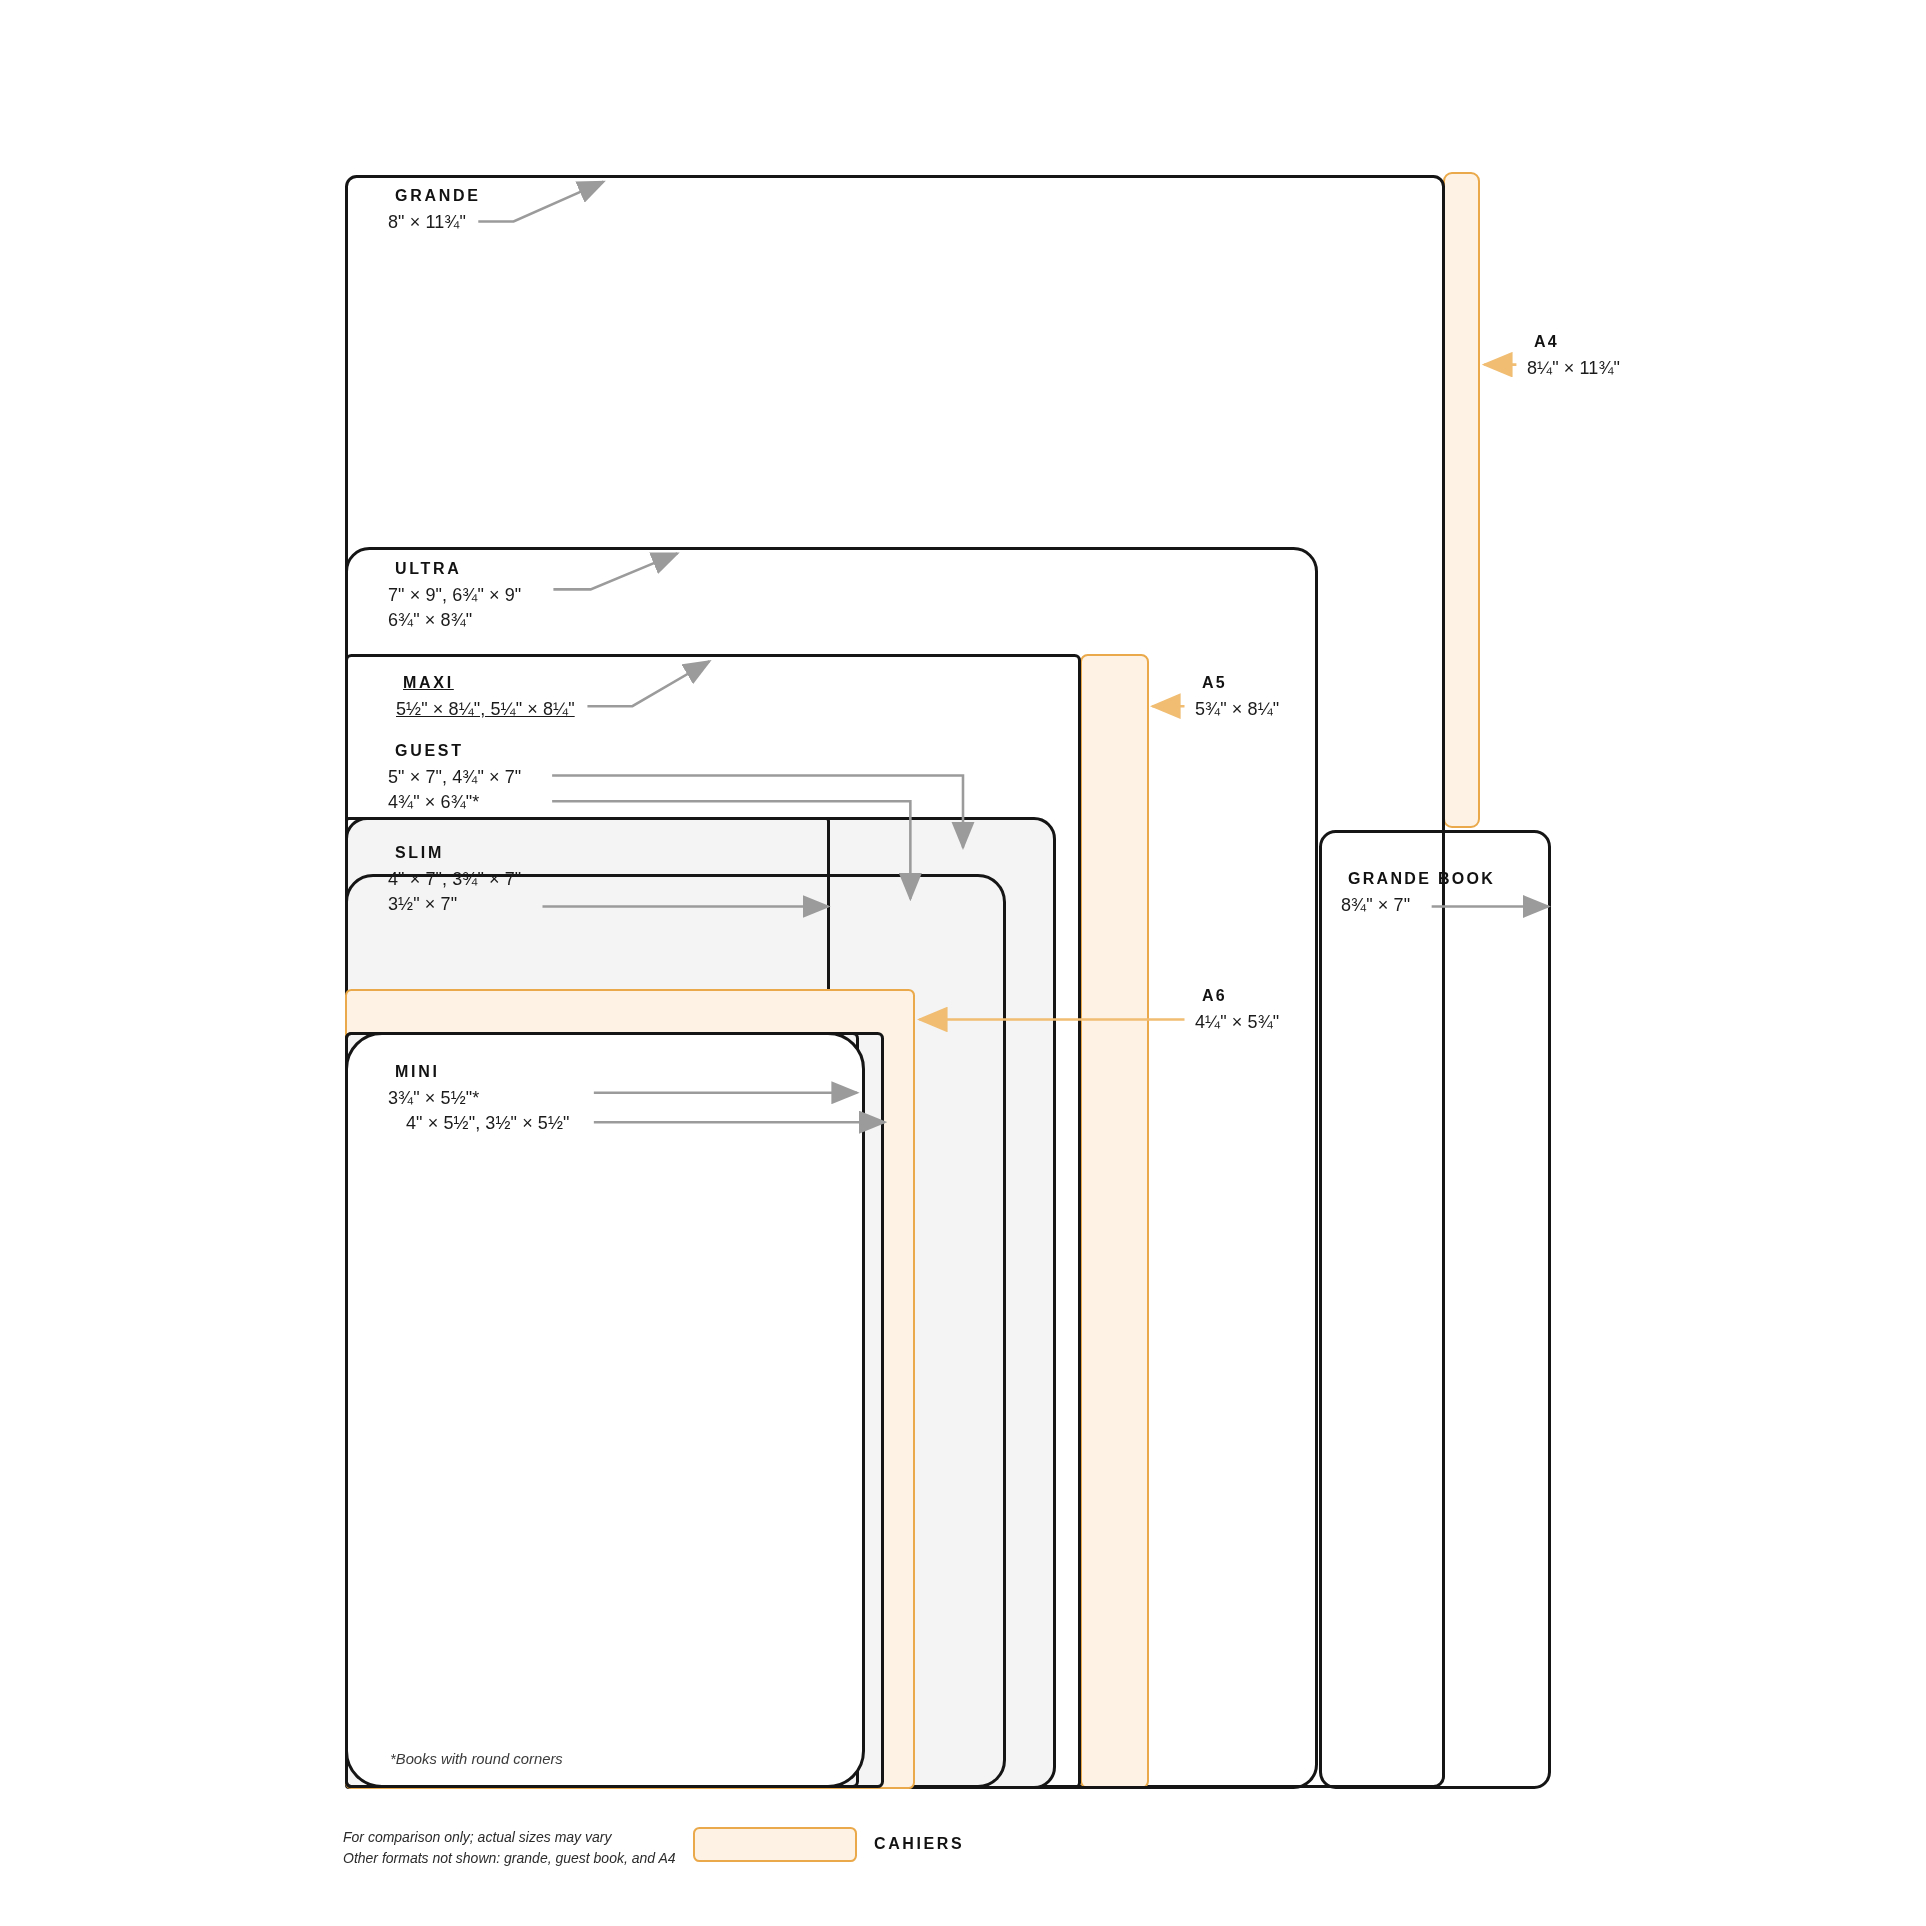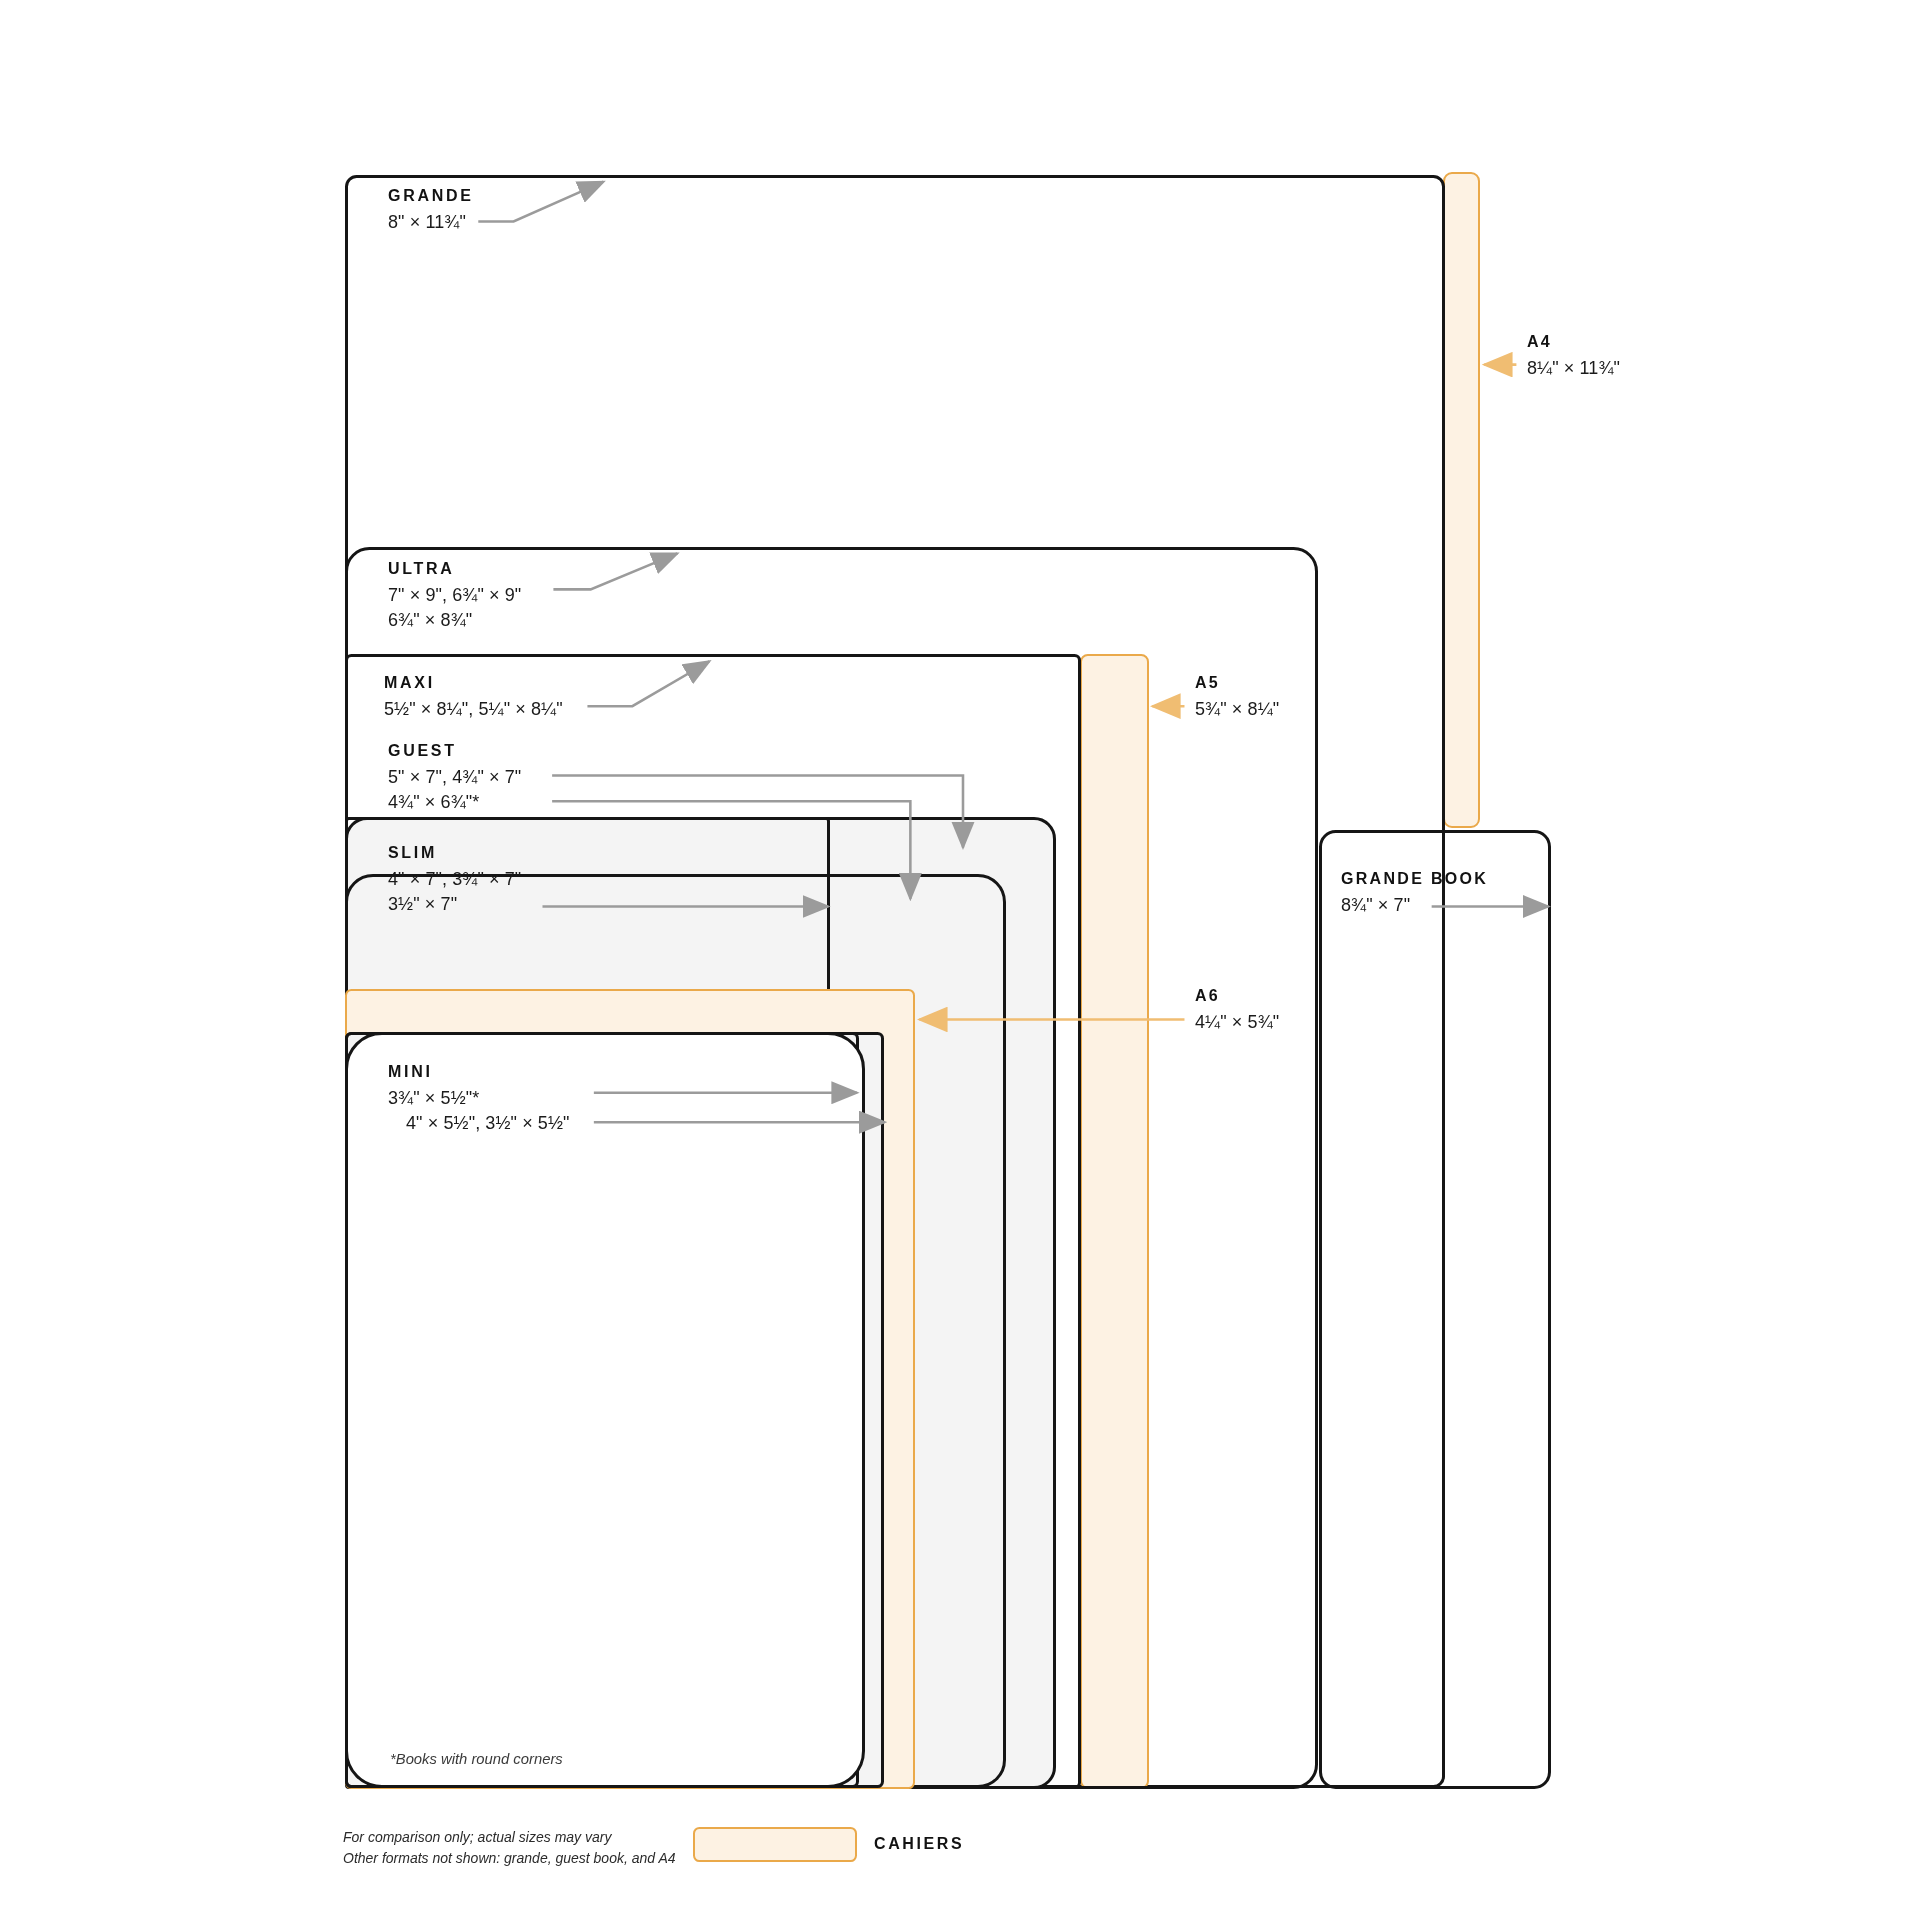--- a/index.html
+++ b/index.html
@@ -22,21 +22,21 @@
   .rect{position:absolute;box-sizing:border-box;}
 
   .r-black{border:3.2px solid #151515;background:transparent;}
   .r-black-fill{border:3.2px solid #151515;background:#f4f4f4;}
   .r-orange{border:2.6px solid #eaa94a;background:#fdf2e3;}
 
   
   .lbl{position:absolute;}
   .lbl .name{
     font-size:16px;font-weight:700;letter-spacing:2.7px;color:#121212;
-    line-height:1.1;white-space:nowrap;
+    line-height:1.1;white-space:nowrap;margin-left:7px;
   }
   .lbl .dims{
     font-size:18px;font-weight:400;color:#1b1b1b;line-height:1.38;
     white-space:nowrap;letter-spacing:0.1px;margin-top:5.8px;
     font-family:"Liberation Sans","DejaVu Sans",sans-serif;
   }
   .lbl .dims .l2{display:block;}
   .lbl.right .name{letter-spacing:2.3px;}
 
   
@@ -160,21 +160,21 @@
   </div>
 
   <div class="lbl" style="left:388px;top:560px;">
     <div class="name">ULTRA</div>
     <div class="dims">
       <span>7" × 9", 6¾" × 9"</span>
       <span class="l2">6¾" × 8¾"</span>
     </div>
   </div>
 
-  <div class="lbl" style="left:384px;top:674px;">
+  <div class="lbl" style="left:396px;top:674px;text-decoration:underline;">
     <div class="name">MAXI</div>
     <div class="dims">
       <span>5½" × 8¼", 5¼" × 8¼"</span>
     </div>
   </div>
 
   <div class="lbl" style="left:388px;top:742px;">
     <div class="name">GUEST</div>
     <div class="dims">
       <span>5" × 7", 4¾" × 7"</span>

